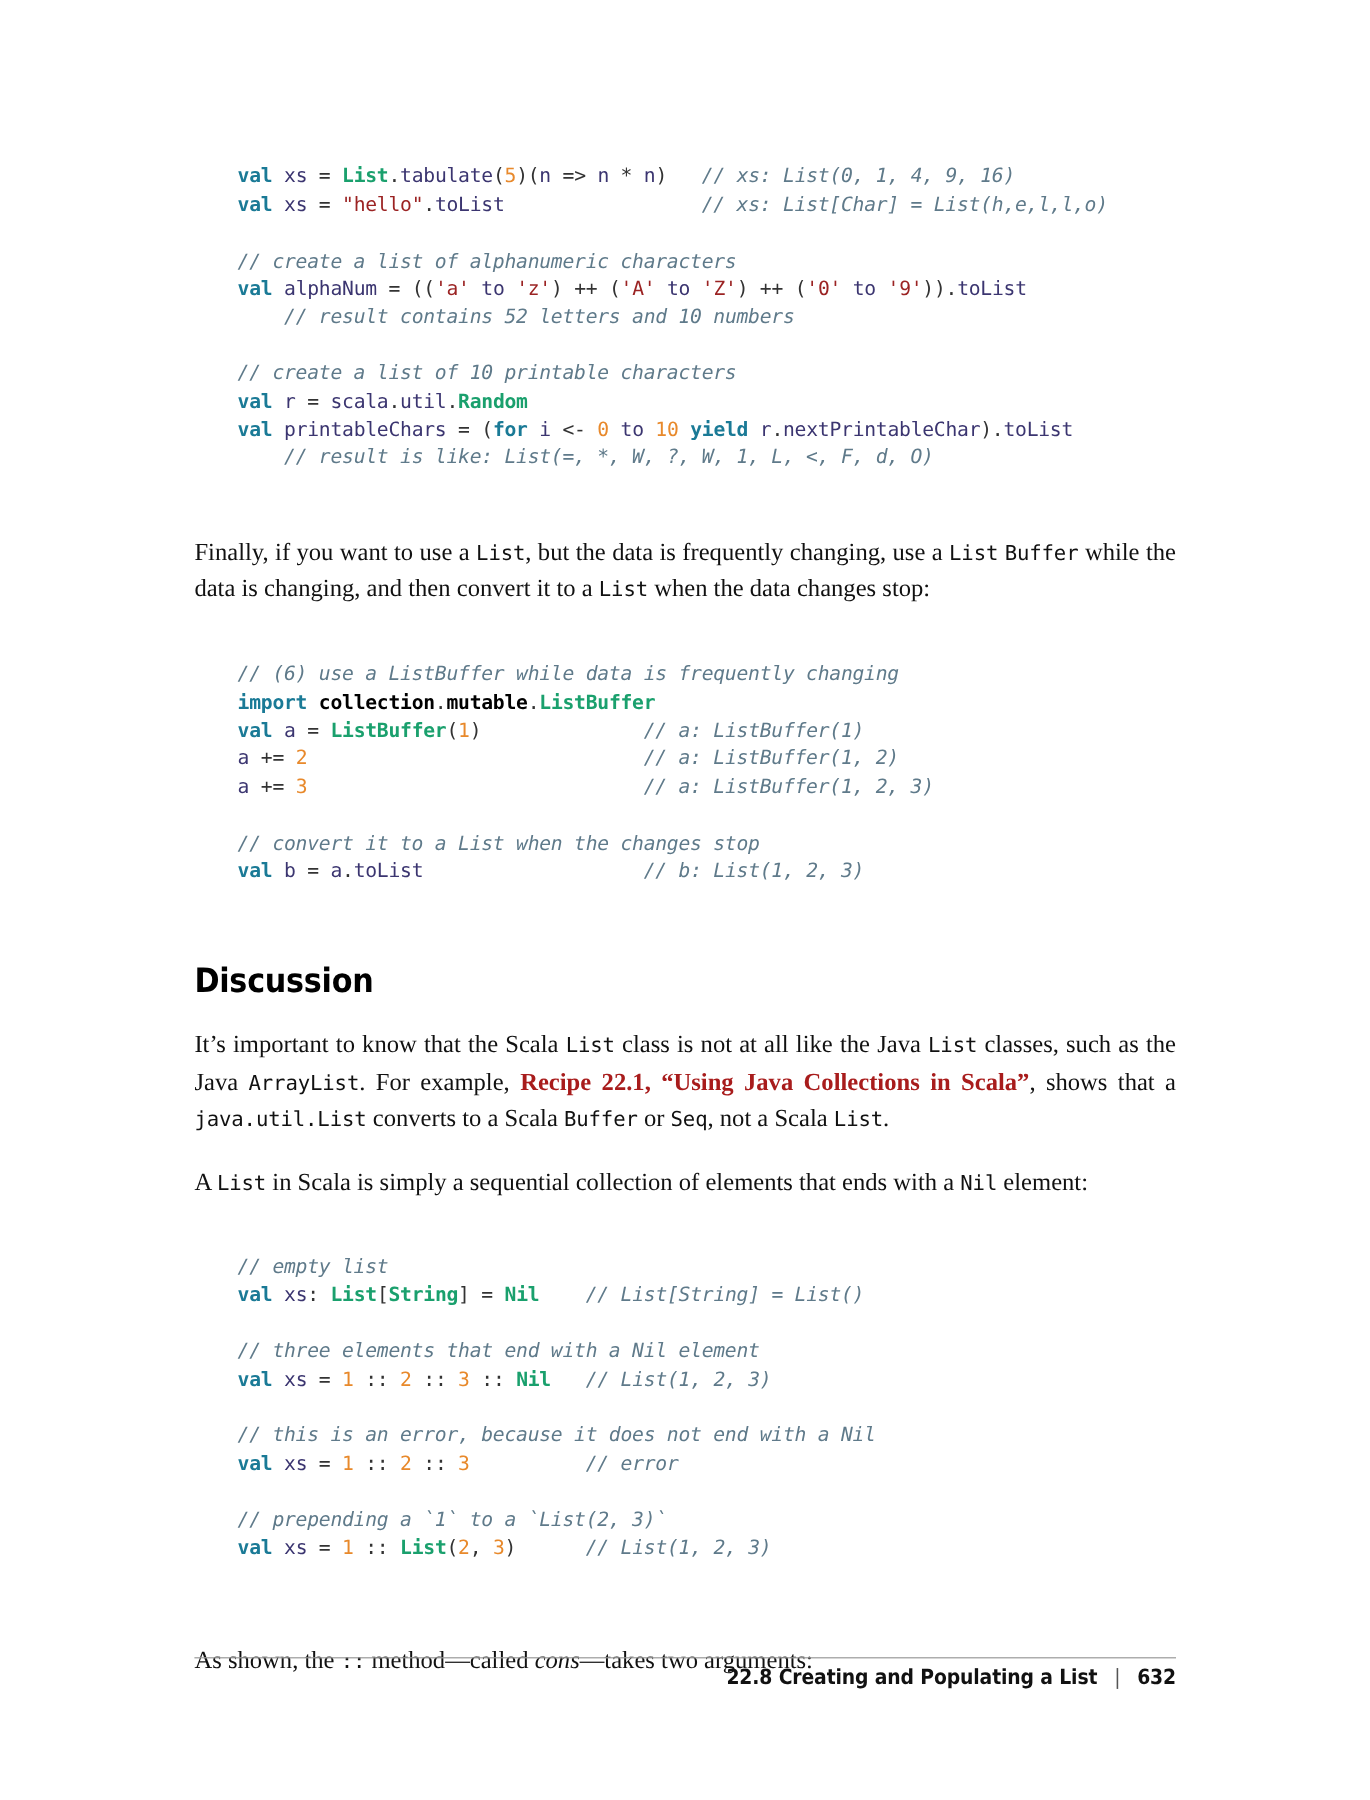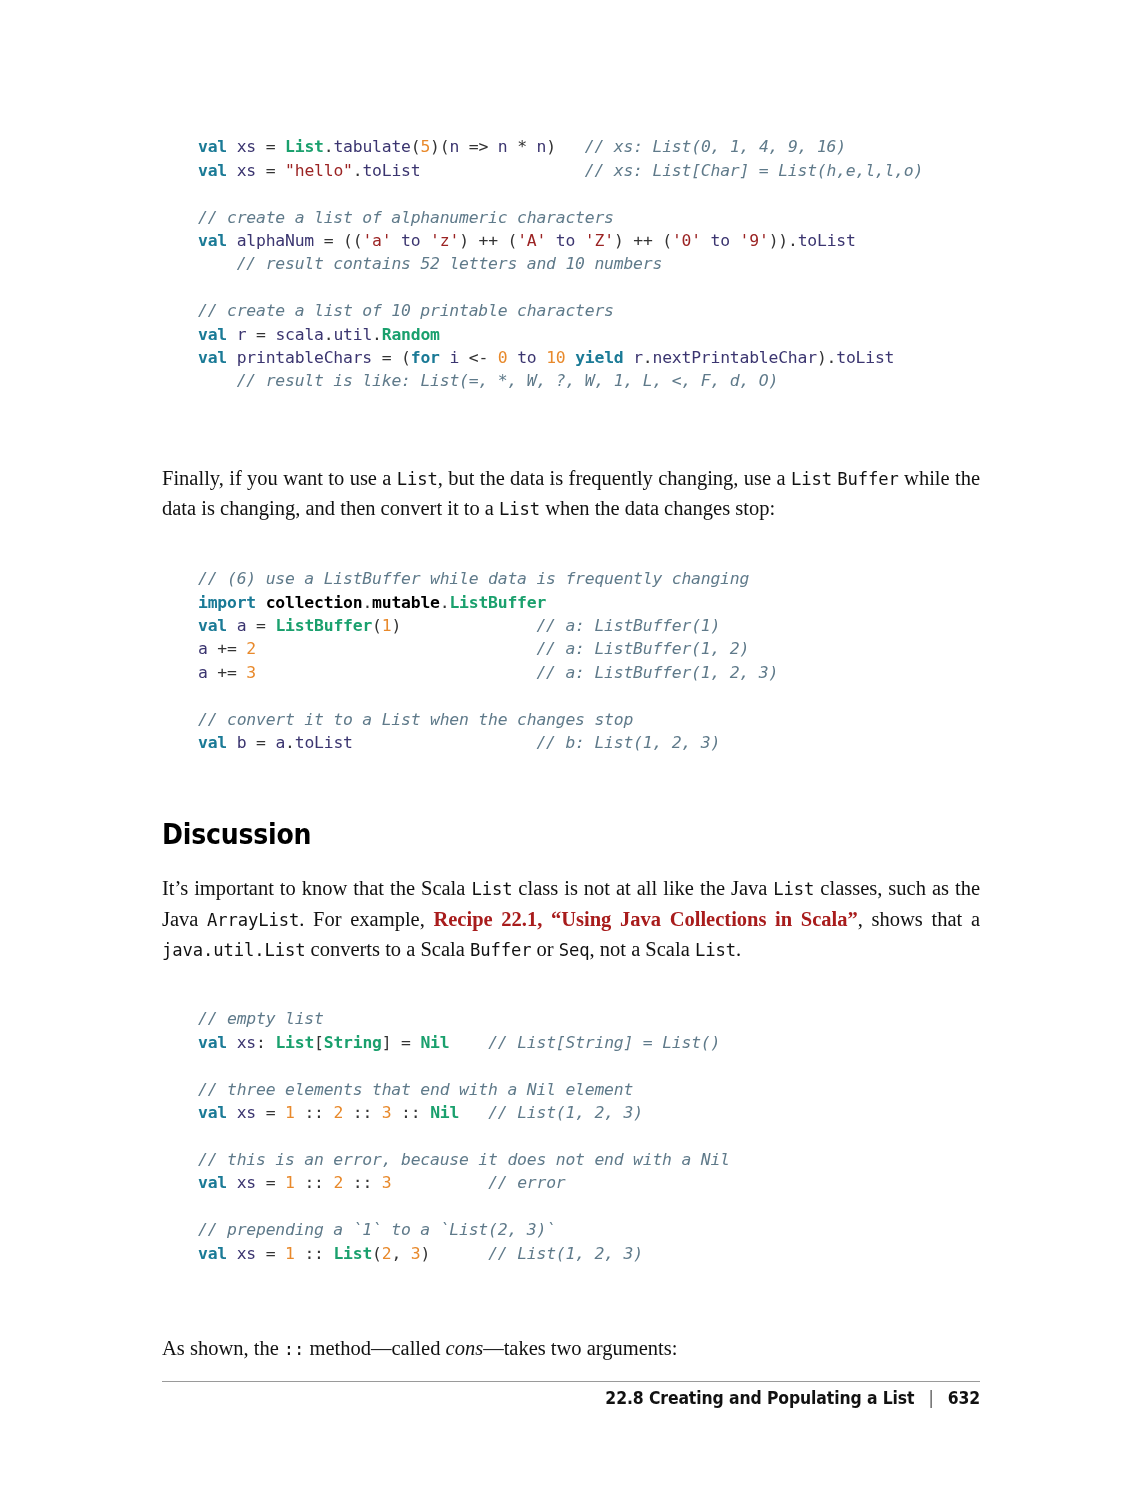--- a/index.html
+++ b/index.html
@@ -122,31 +122,32 @@
 </head>
 <body>
 
 <div class="page">
   <div class="content">
 
     <div class="code">
 <span class="ln"><span class="kw">val</span> <span class="id">xs</span> <span class="op">=</span> <span class="typ">List</span><span class="op">.</span><span class="id">tabulate</span><span class="op">(</span><span class="num">5</span><span class="op">)(</span><span class="id">n</span> <span class="op">=&gt;</span> <span class="id">n</span> <span class="op">*</span> <span class="id">n</span><span class="op">)</span>   <span class="cmt">// xs: List(0, 1, 4, 9, 16)</span></span><span class="ln"><span class="kw">val</span> <span class="id">xs</span> <span class="op">=</span> <span class="str">"hello"</span><span class="op">.</span><span class="id">toList</span>                 <span class="cmt">// xs: List[Char] = List(h,e,l,l,o)</span></span><span class="blank"></span><span class="ln"><span class="cmt">// create a list of alphanumeric characters</span></span><span class="ln"><span class="kw">val</span> <span class="id">alphaNum</span> <span class="op">=</span> <span class="op">((</span><span class="str">'a'</span> <span class="id">to</span> <span class="str">'z'</span><span class="op">)</span> <span class="op">++</span> <span class="op">(</span><span class="str">'A'</span> <span class="id">to</span> <span class="str">'Z'</span><span class="op">)</span> <span class="op">++</span> <span class="op">(</span><span class="str">'0'</span> <span class="id">to</span> <span class="str">'9'</span><span class="op">)).</span><span class="id">toList</span></span><span class="ln">    <span class="cmt">// result contains 52 letters and 10 numbers</span></span><span class="blank"></span><span class="ln"><span class="cmt">// create a list of 10 printable characters</span></span><span class="ln"><span class="kw">val</span> <span class="id">r</span> <span class="op">=</span> <span class="id">scala</span><span class="op">.</span><span class="id">util</span><span class="op">.</span><span class="typ">Random</span></span><span class="ln"><span class="kw">val</span> <span class="id">printableChars</span> <span class="op">=</span> <span class="op">(</span><span class="kw">for</span> <span class="id">i</span> <span class="op">&lt;-</span> <span class="num">0</span> <span class="id">to</span> <span class="num">10</span> <span class="kw">yield</span> <span class="id">r</span><span class="op">.</span><span class="id">nextPrintableChar</span><span class="op">).</span><span class="id">toList</span></span><span class="ln">    <span class="cmt">// result is like: List(=, *, W, ?, W, 1, L, &lt;, F, d, O)</span></span>
     </div>
 
-    <p class="para" style="margin-top:24px;">Finally, if you want to use a <span class="mono-in">List</span>, but the data is frequently changing, use a <span class="mono-in">List</span> <span class="mono-in">Buffer</span> while the data is changing, and then convert it to a <span class="mono-in">List</span> when the data changes stop:</p>
+    <p class="para" style="margin-top:7px;">Finally, if you want to use a <span class="mono-in">List</span>, but the data is frequently changing, use a <span class="mono-in">List</span> <span class="mono-in">Buffer</span> while the data is changing, and then convert it to a <span class="mono-in">List</span> when the data changes stop:</p>
 
     <div class="code" style="margin-top:19px;">
 <span class="ln"><span class="cmt">// (6) use a ListBuffer while data is frequently changing</span></span><span class="ln"><span class="kw">import</span> <span class="pkg">collection</span><span class="op">.</span><span class="pkg">mutable</span><span class="op">.</span><span class="typ">ListBuffer</span></span><span class="ln"><span class="kw">val</span> <span class="id">a</span> <span class="op">=</span> <span class="typ">ListBuffer</span><span class="op">(</span><span class="num">1</span><span class="op">)</span>              <span class="cmt">// a: ListBuffer(1)</span></span><span class="ln"><span class="id">a</span> <span class="op">+=</span> <span class="num">2</span>                             <span class="cmt">// a: ListBuffer(1, 2)</span></span><span class="ln"><span class="id">a</span> <span class="op">+=</span> <span class="num">3</span>                             <span class="cmt">// a: ListBuffer(1, 2, 3)</span></span><span class="blank"></span><span class="ln"><span class="cmt">// convert it to a List when the changes stop</span></span><span class="ln"><span class="kw">val</span> <span class="id">b</span> <span class="op">=</span> <span class="id">a</span><span class="op">.</span><span class="id">toList</span>                   <span class="cmt">// b: List(1, 2, 3)</span></span>
     </div>
 
 
     <h2 class="heading" style="margin-top:17px;">Discussion</h2>
 
     <p class="para" style="margin-top:23px;">It’s important to know that the Scala <span class="mono-in">List</span> class is not at all like the Java <span class="mono-in">List</span> classes, such as the Java <span class="mono-in">ArrayList</span>. For example, <span class="link">Recipe 22.1, “Using Java Collections in Scala”</span>, shows that a <span class="mono-in">java.util.List</span> converts to a Scala <span class="mono-in">Buffer</span> or <span class="mono-in">Seq</span>, not a Scala <span class="mono-in">List</span>.</p>
 
+    <p class="para" style="margin-top:23px;">A <span class="mono-in">List</span> in Scala is simply a sequential collection of elements that ends with a <span class="mono-in">Nil</span> element:</p>
 
     <div class="code" style="margin-top:18px;">
 <span class="ln"><span class="cmt">// empty list</span></span><span class="ln"><span class="kw">val</span> <span class="id">xs</span><span class="op">:</span> <span class="typ">List</span><span class="op">[</span><span class="typ">String</span><span class="op">]</span> <span class="op">=</span> <span class="typ">Nil</span>    <span class="cmt">// List[String] = List()</span></span><span class="blank"></span><span class="ln"><span class="cmt">// three elements that end with a Nil element</span></span><span class="ln"><span class="kw">val</span> <span class="id">xs</span> <span class="op">=</span> <span class="num">1</span> <span class="op">::</span> <span class="num">2</span> <span class="op">::</span> <span class="num">3</span> <span class="op">::</span> <span class="typ">Nil</span>   <span class="cmt">// List(1, 2, 3)</span></span><span class="blank"></span><span class="ln"><span class="cmt">// this is an error, because it does not end with a Nil</span></span><span class="ln"><span class="kw">val</span> <span class="id">xs</span> <span class="op">=</span> <span class="num">1</span> <span class="op">::</span> <span class="num">2</span> <span class="op">::</span> <span class="num">3</span>          <span class="cmt">// error</span></span><span class="blank"></span><span class="ln"><span class="cmt">// prepending a `1` to a `List(2, 3)`</span></span><span class="ln"><span class="kw">val</span> <span class="id">xs</span> <span class="op">=</span> <span class="num">1</span> <span class="op">::</span> <span class="typ">List</span><span class="op">(</span><span class="num">2</span><span class="op">,</span> <span class="num">3</span><span class="op">)</span>      <span class="cmt">// List(1, 2, 3)</span></span>
     </div>
 
     <p class="para nojust" style="margin-top:22px;">As shown, the <span class="mono-in">::</span> method—called <span class="ital">cons</span>—takes two arguments:</p>
 
   </div>
 
   <div class="footer-rule"></div>

